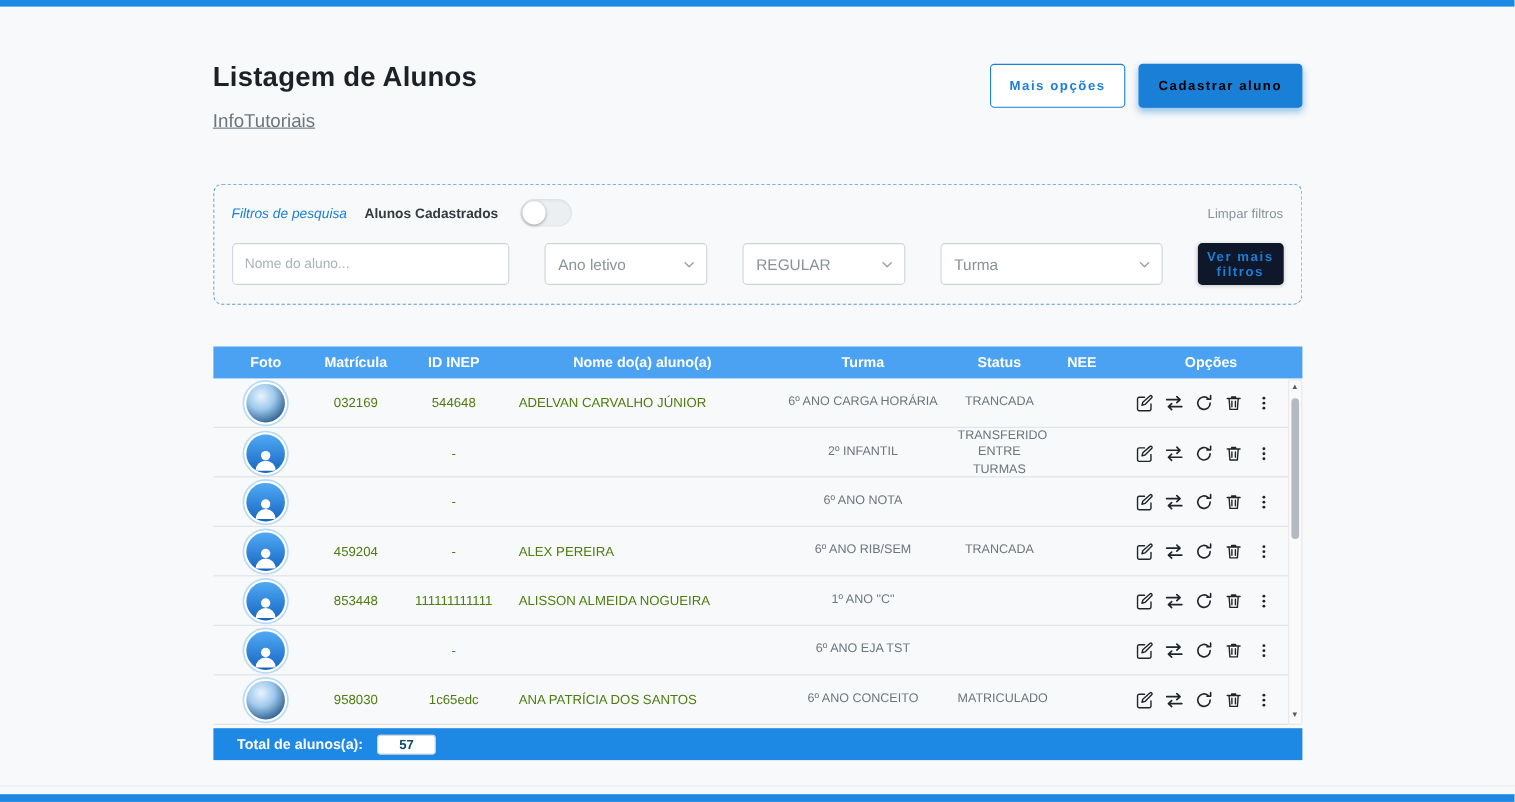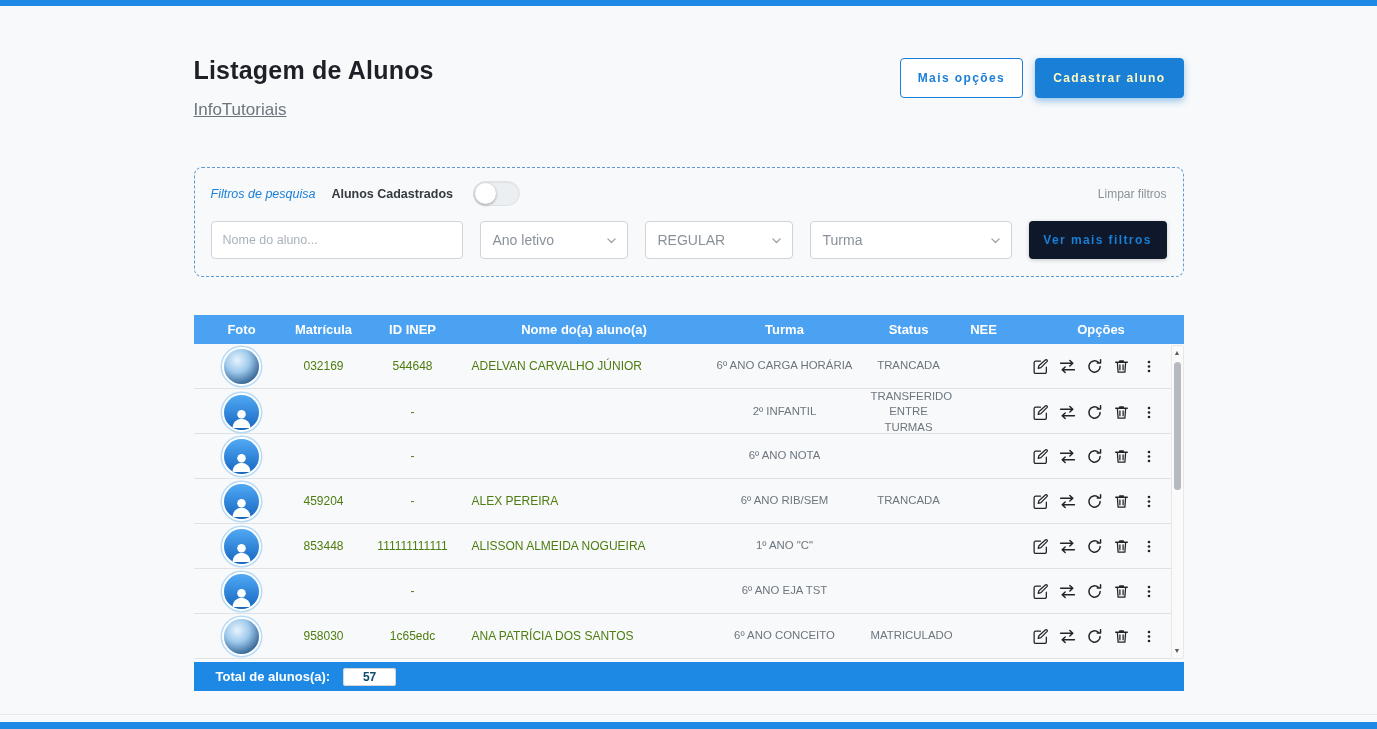--- a/index.html
+++ b/index.html
@@ -16,33 +16,33 @@
 
   .page { width:990px; margin:0 auto; padding-top:56px; }
 
   
   .hdr { display:flex; justify-content:space-between; align-items:flex-start; }
   .page-title { font-size:25px; font-weight:700; color:#1d2127; letter-spacing:.2px; }
   .tutorials-link { display:inline-block; margin-top:15px; font-size:17px; color:#6c757d; text-decoration:underline; cursor:pointer; }
   .hdr-actions { display:flex; gap:12px; margin-top:2px; }
   .btn { font-family:inherit; font-size:12px; font-weight:700; letter-spacing:1.4px; padding:12px 17px; border-radius:4px; cursor:pointer; }
   .btn-outline { background:#fff; color:#1a7fd6; border:1px solid #1a7fd6; }
-  .btn-primary { background:#1a7fd6; color:#fef9c3; border:1px solid #1a7fd6; box-shadow:0 3px 7px rgba(26,127,214,.45); }
+  .btn-primary { background:#1a7fd6; color:#000000; border:1px solid #1a7fd6; box-shadow:0 3px 7px rgba(26,127,214,.45); }
 
   
   .filters { margin-top:47px; border:1.5px dashed #5b9bd5; border-radius:8px; padding:13px 16px 17px; }
   .filters-top { display:flex; align-items:center; }
   .filters-legend { color:#1a7fd6; font-style:italic; font-size:12.5px; margin-right:16px; }
   .toggle-label { font-weight:700; color:#343a40; font-size:12.5px; margin-right:20px; }
   .toggle { width:47px; height:25px; border-radius:13px; background:#eceff1; border:1px solid #e0e3e6;
             position:relative; display:inline-block; cursor:pointer; box-shadow:inset 0 1px 2px rgba(0,0,0,.05); }
   .knob { position:absolute; left:1px; top:1px; width:21px; height:21px; background:#fff; border-radius:50%;
           box-shadow:0 1px 3px rgba(0,0,0,.35); }
   .clear-filters { margin-left:auto; color:#8b939a; font-size:12px; cursor:pointer; }
-  .filters-row { display:flex; gap:17px; margin-top:15px; align-items:center; }
+  .filters-row { display:flex; gap:32px; margin-top:15px; align-items:center; }
   .name-input { flex:0 0 252px; height:38px; border:1px solid #ced4da; border-radius:4px; padding:0 11px;
                 font-family:inherit; font-size:12.5px; color:#495057; background:#fff; outline:none; }
   .name-input::placeholder { color:#aab2b9; }
   .select { height:38px; border:1px solid #ced4da; border-radius:4px; background:#fff; display:flex;
             align-items:center; justify-content:space-between; padding:0 9px 0 12px; color:#8a9199;
             font-size:14px; cursor:pointer; }
   .sel-year { flex:0 0 148px; }
   .sel-mod  { flex:0 0 148px; }
   .sel-class{ flex:0 0 202px; }
   .btn-more-filters { flex:1; height:38px; background:#0f172a; color:#1a7fd6; border:none; border-radius:4px;

